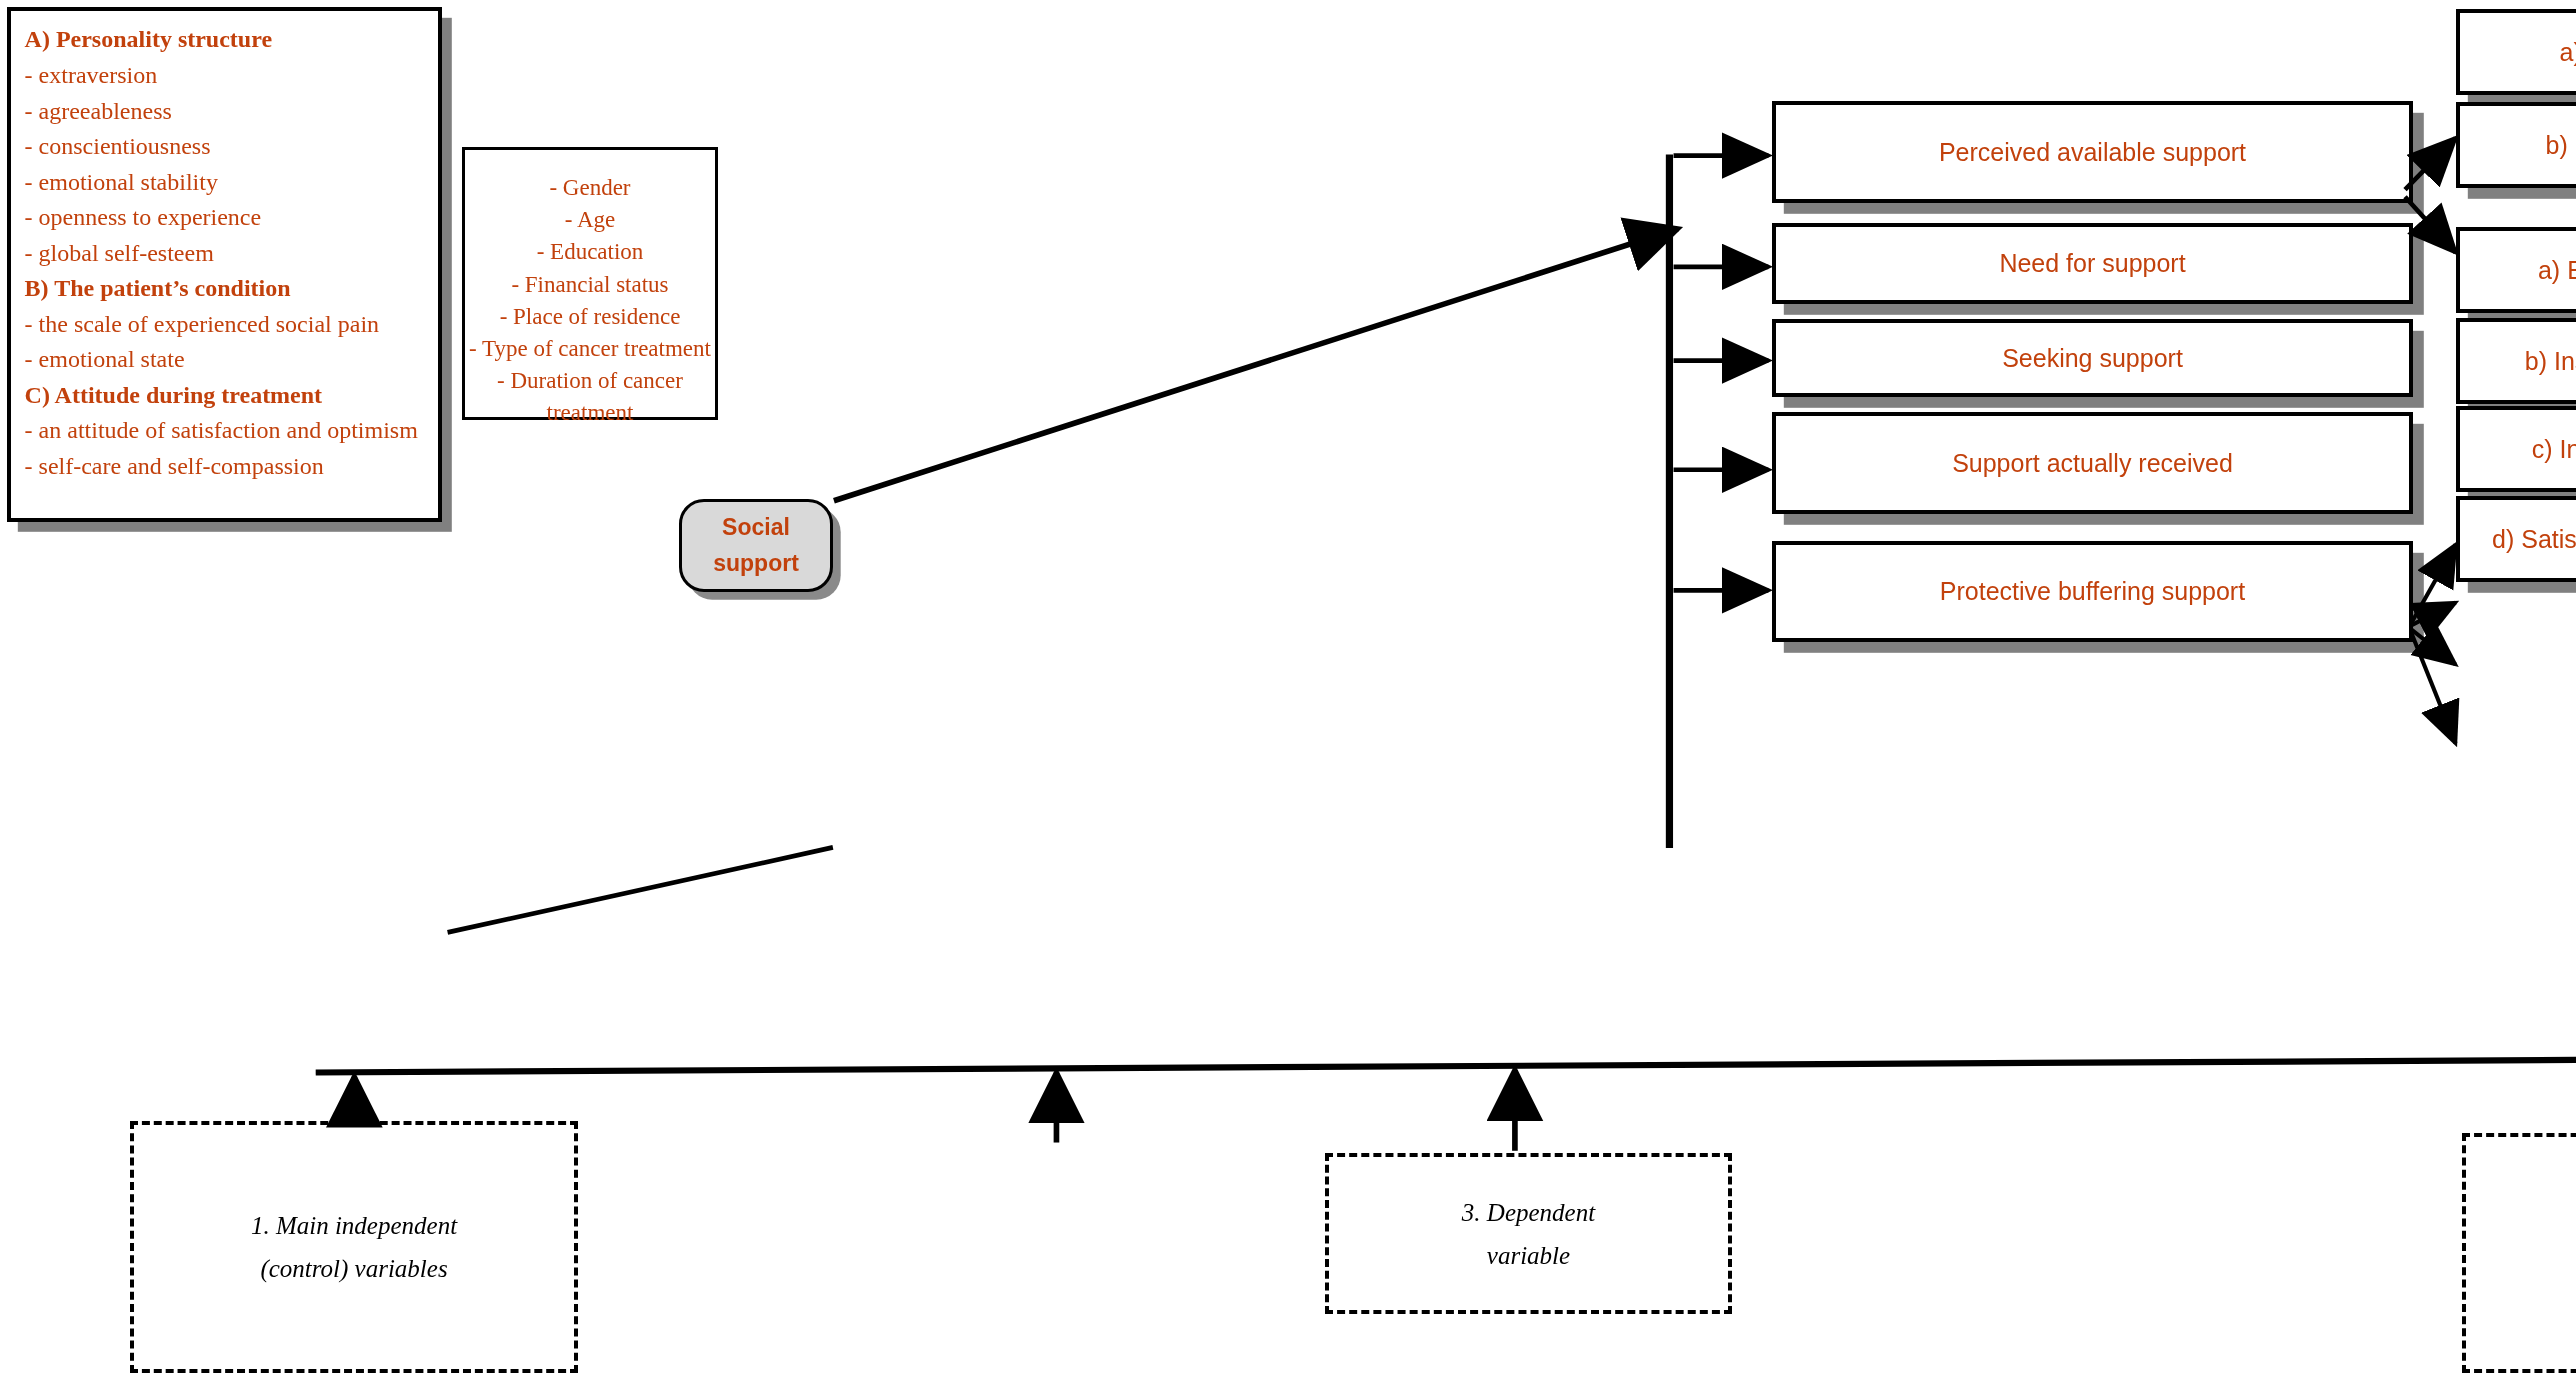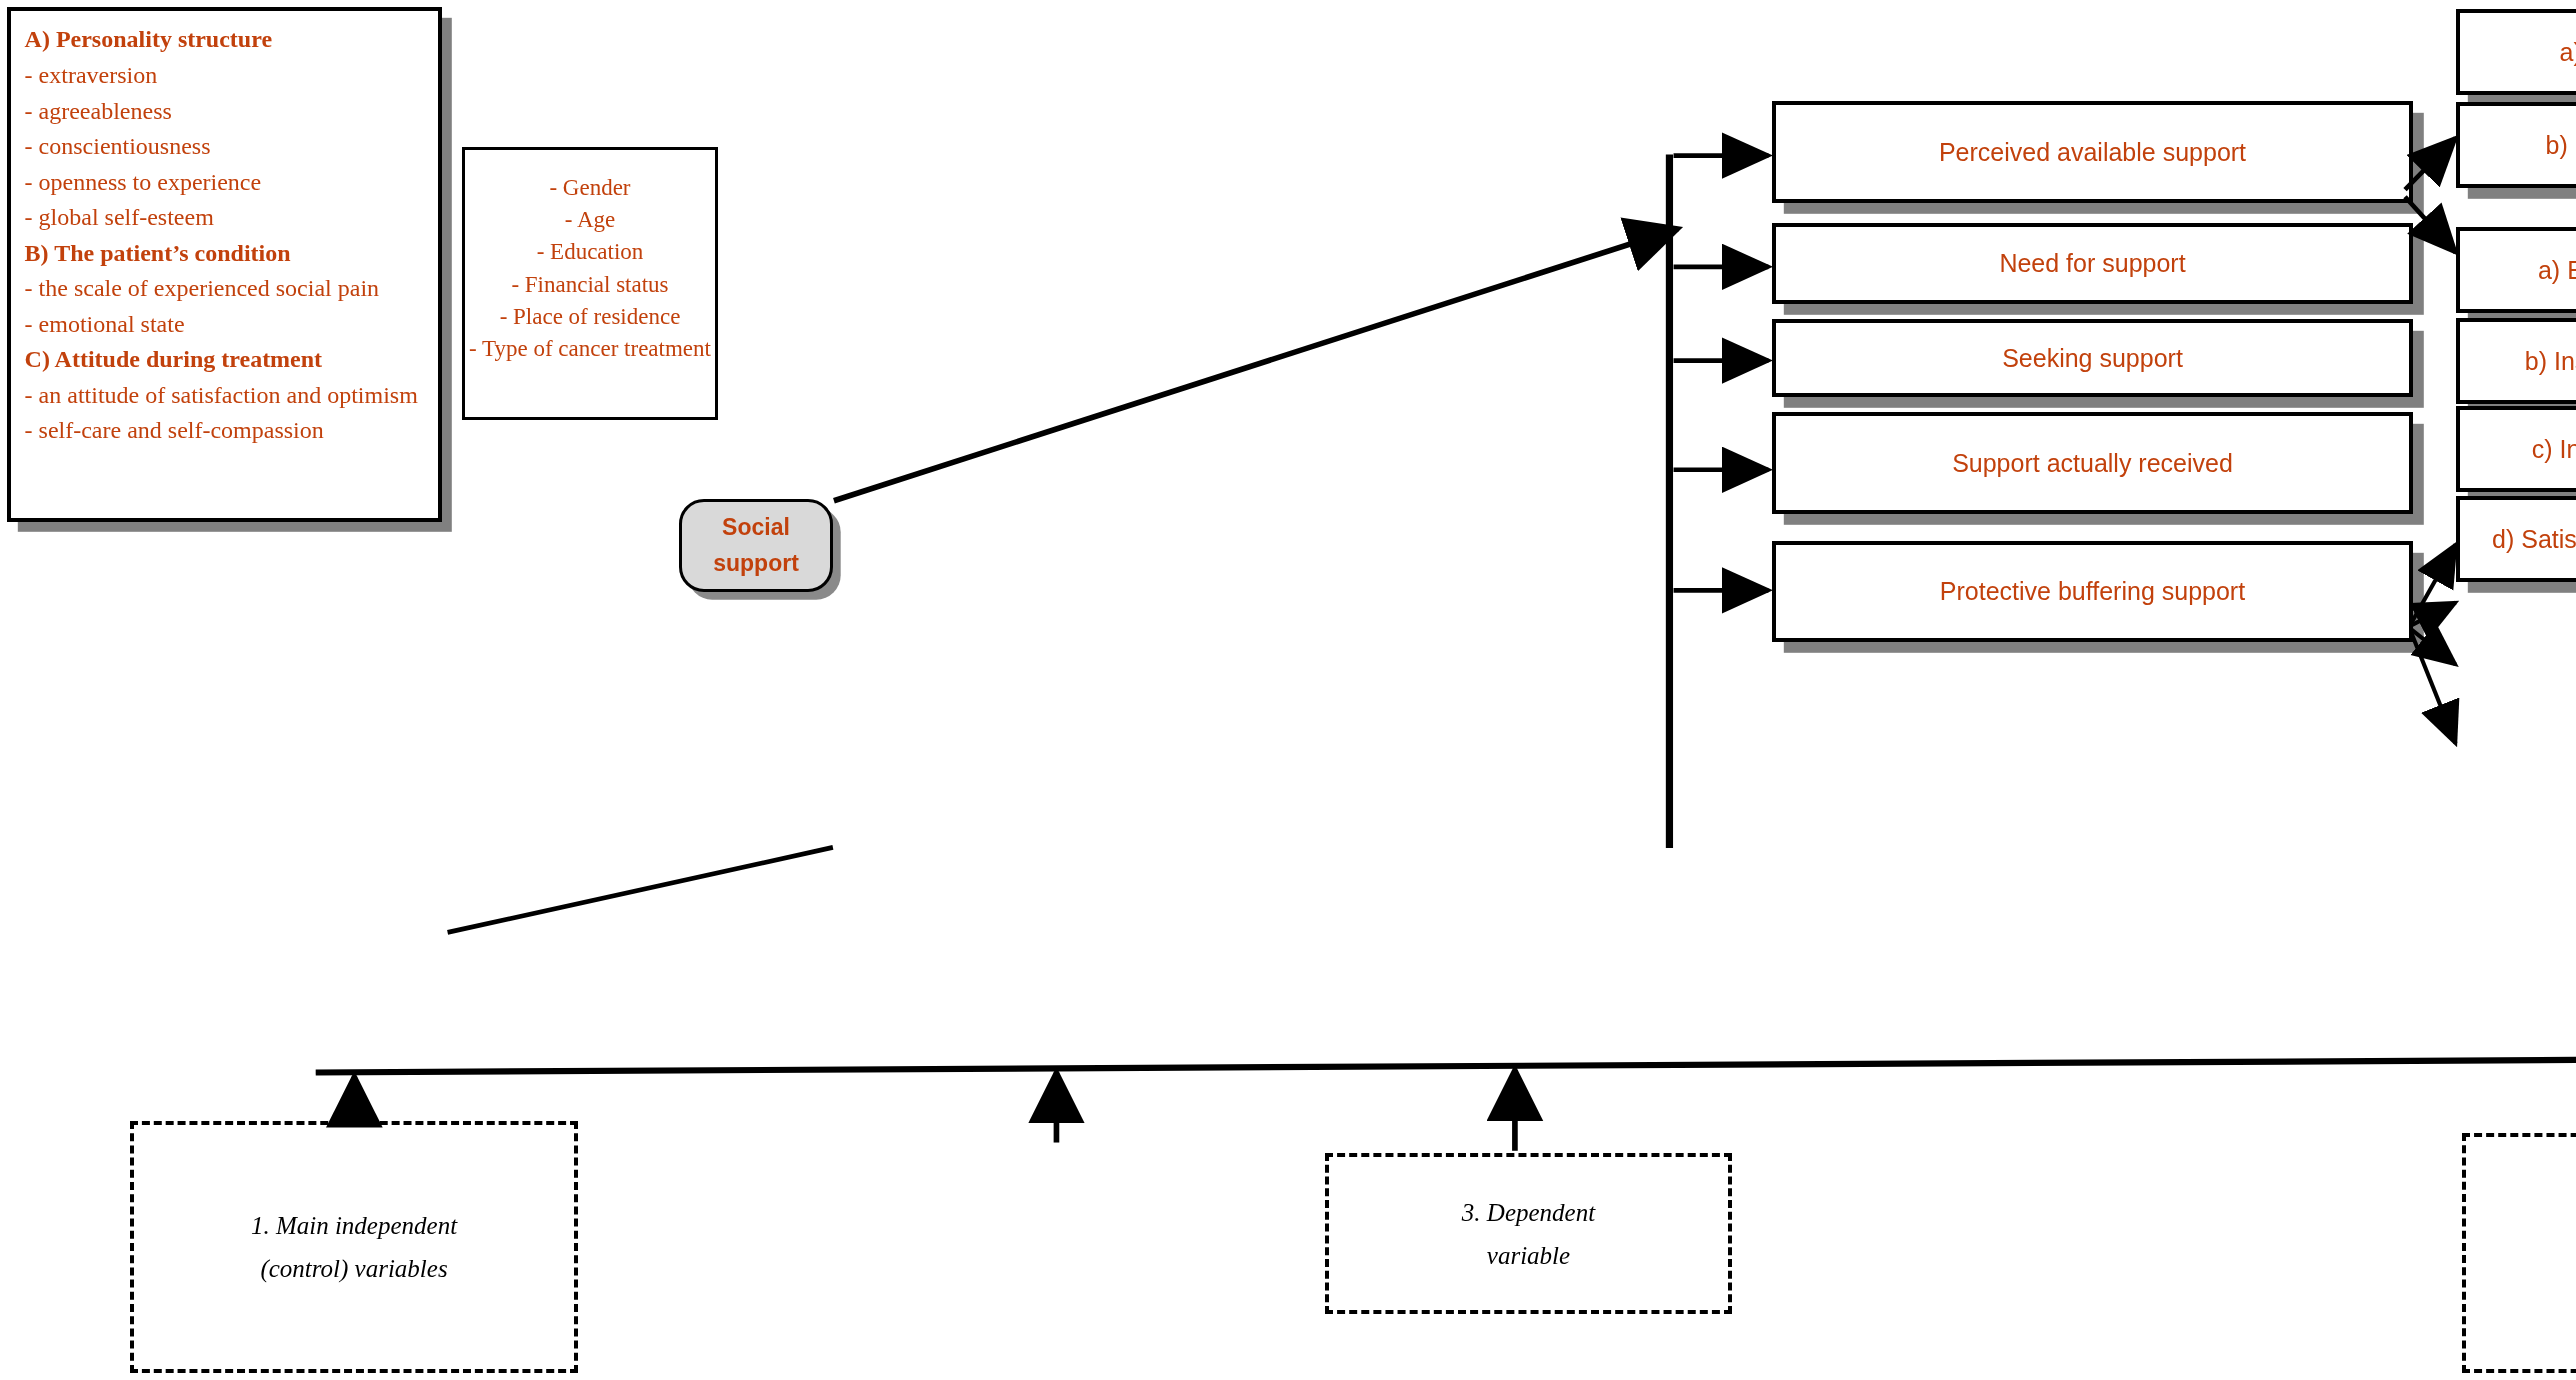--- a/index.html
+++ b/index.html
@@ -94,37 +94,39 @@
 </head>
 <body>
 
 <div id="stage">
 
   <div class="box" id="left-panel">
     <div class="hdr">A) Personality structure</div>
     <div>- extraversion</div>
     <div>- agreeableness</div>
     <div>- conscientiousness</div>
+    <div>- emotional stability</div>
     <div>- openness to experience</div>
     <div>- global self-esteem</div>
     <div class="hdr">B) The patient’s condition</div>
     <div>- the scale of experienced social pain</div>
     <div>- emotional state</div>
     <div class="hdr">C) Attitude during treatment</div>
     <div class="just">-  an  attitude  of  satisfaction  and optimism</div>
     <div>- self-care and self-compassion</div>
   </div>
 
   <div class="box flat" id="mid-panel">
     <div>- Gender</div>
     <div>- Age</div>
     <div>- Education</div>
     <div>- Financial status</div>
     <div>- Place of residence</div>
     <div>- Type of cancer treatment</div>
+    <div>- Duration of cancer treatment</div>
   </div>
 
   <div class="box" id="social-node">
     <div>
       <div>Social</div>
       <div>support</div>
     </div>
   </div>
 
   <div class="box mid-col" style="left:1772px;top:101px;width:641px;height:102px;">

